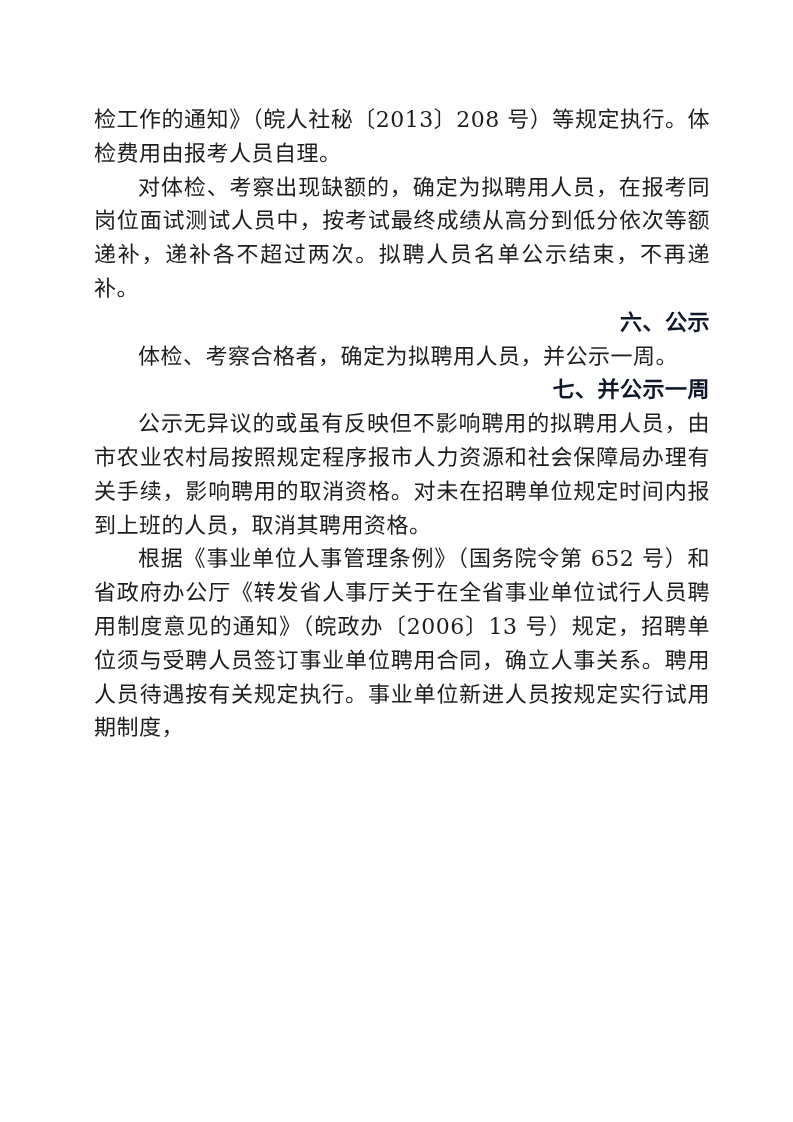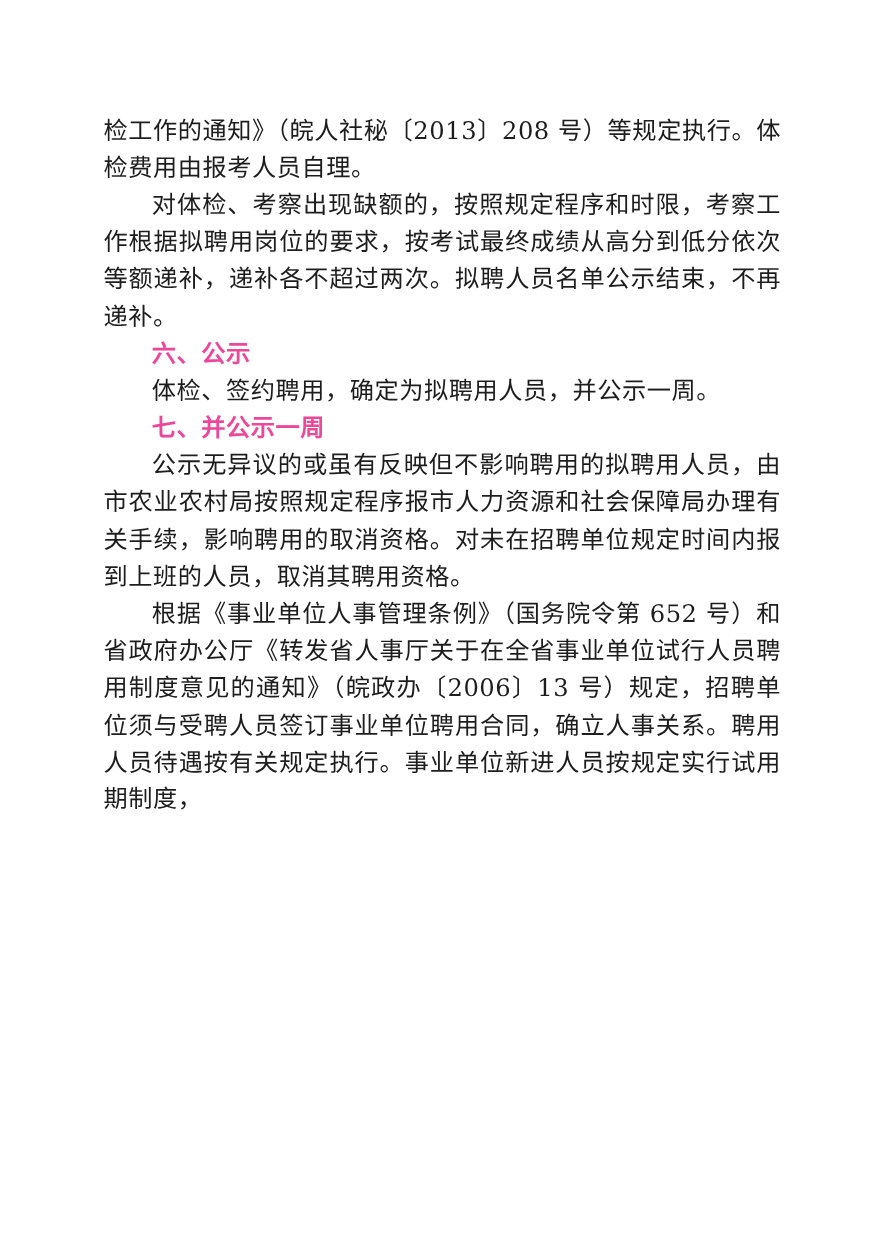--- a/index.html
+++ b/index.html
@@ -37,39 +37,39 @@
   }
   .para-continued {
     text-indent: 0;
   }
   .section-heading {
     font-family: "DejaVu Sans", "Liberation Sans", sans-serif;
     font-weight: bold;
     font-size: 22px;
     line-height: 33.8px;
     text-indent: 2em;
-    text-align: left;
-    color: #ec4899;
+    text-align: right;
+    color: #0f172a;
   }
 </style>
 </head>
 <body>
 
 <div class="page">
   <div class="doc-content">
 
     <p class="para para-continued">检工作的通知》（皖人社秘〔2013〕208 号）等规定执行。体检费用由报考人员自理。</p>
 
 
 
-    <p class="para">对体检、考察出现缺额的，按照规定程序和时限，考察工作根据拟聘用岗位的要求，按考试最终成绩从高分到低分依次等额递补，递补各不超过两次。拟聘人员名单公示结束，不再递补。</p>
+    <p class="para">对体检、考察出现缺额的，确定为拟聘用人员，在报考同岗位面试测试人员中，按考试最终成绩从高分到低分依次等额递补，递补各不超过两次。拟聘人员名单公示结束，不再递补。</p>
 
     <h2 class="section-heading">六、公示</h2>
 
-    <p class="para">体检、签约聘用，确定为拟聘用人员，并公示一周。</p>
+    <p class="para">体检、考察合格者，确定为拟聘用人员，并公示一周。</p>
 
     <h2 class="section-heading">七、并公示一周</h2>
 
     <p class="para">公示无异议的或虽有反映但不影响聘用的拟聘用人员，由市农业农村局按照规定程序报市人力资源和社会保障局办理有关手续，影响聘用的取消资格。对未在招聘单位规定时间内报到上班的人员，取消其聘用资格。</p>
 
     <p class="para">根据《事业单位人事管理条例》（国务院令第 652 号）和省政府办公厅《转发省人事厅关于在全省事业单位试行人员聘用制度意见的通知》（皖政办〔2006〕13 号）规定，招聘单位须与受聘人员签订事业单位聘用合同，确立人事关系。聘用人员待遇按有关规定执行。事业单位新进人员按规定实行试用期制度，</p>
 
   </div>
 </div>
 

